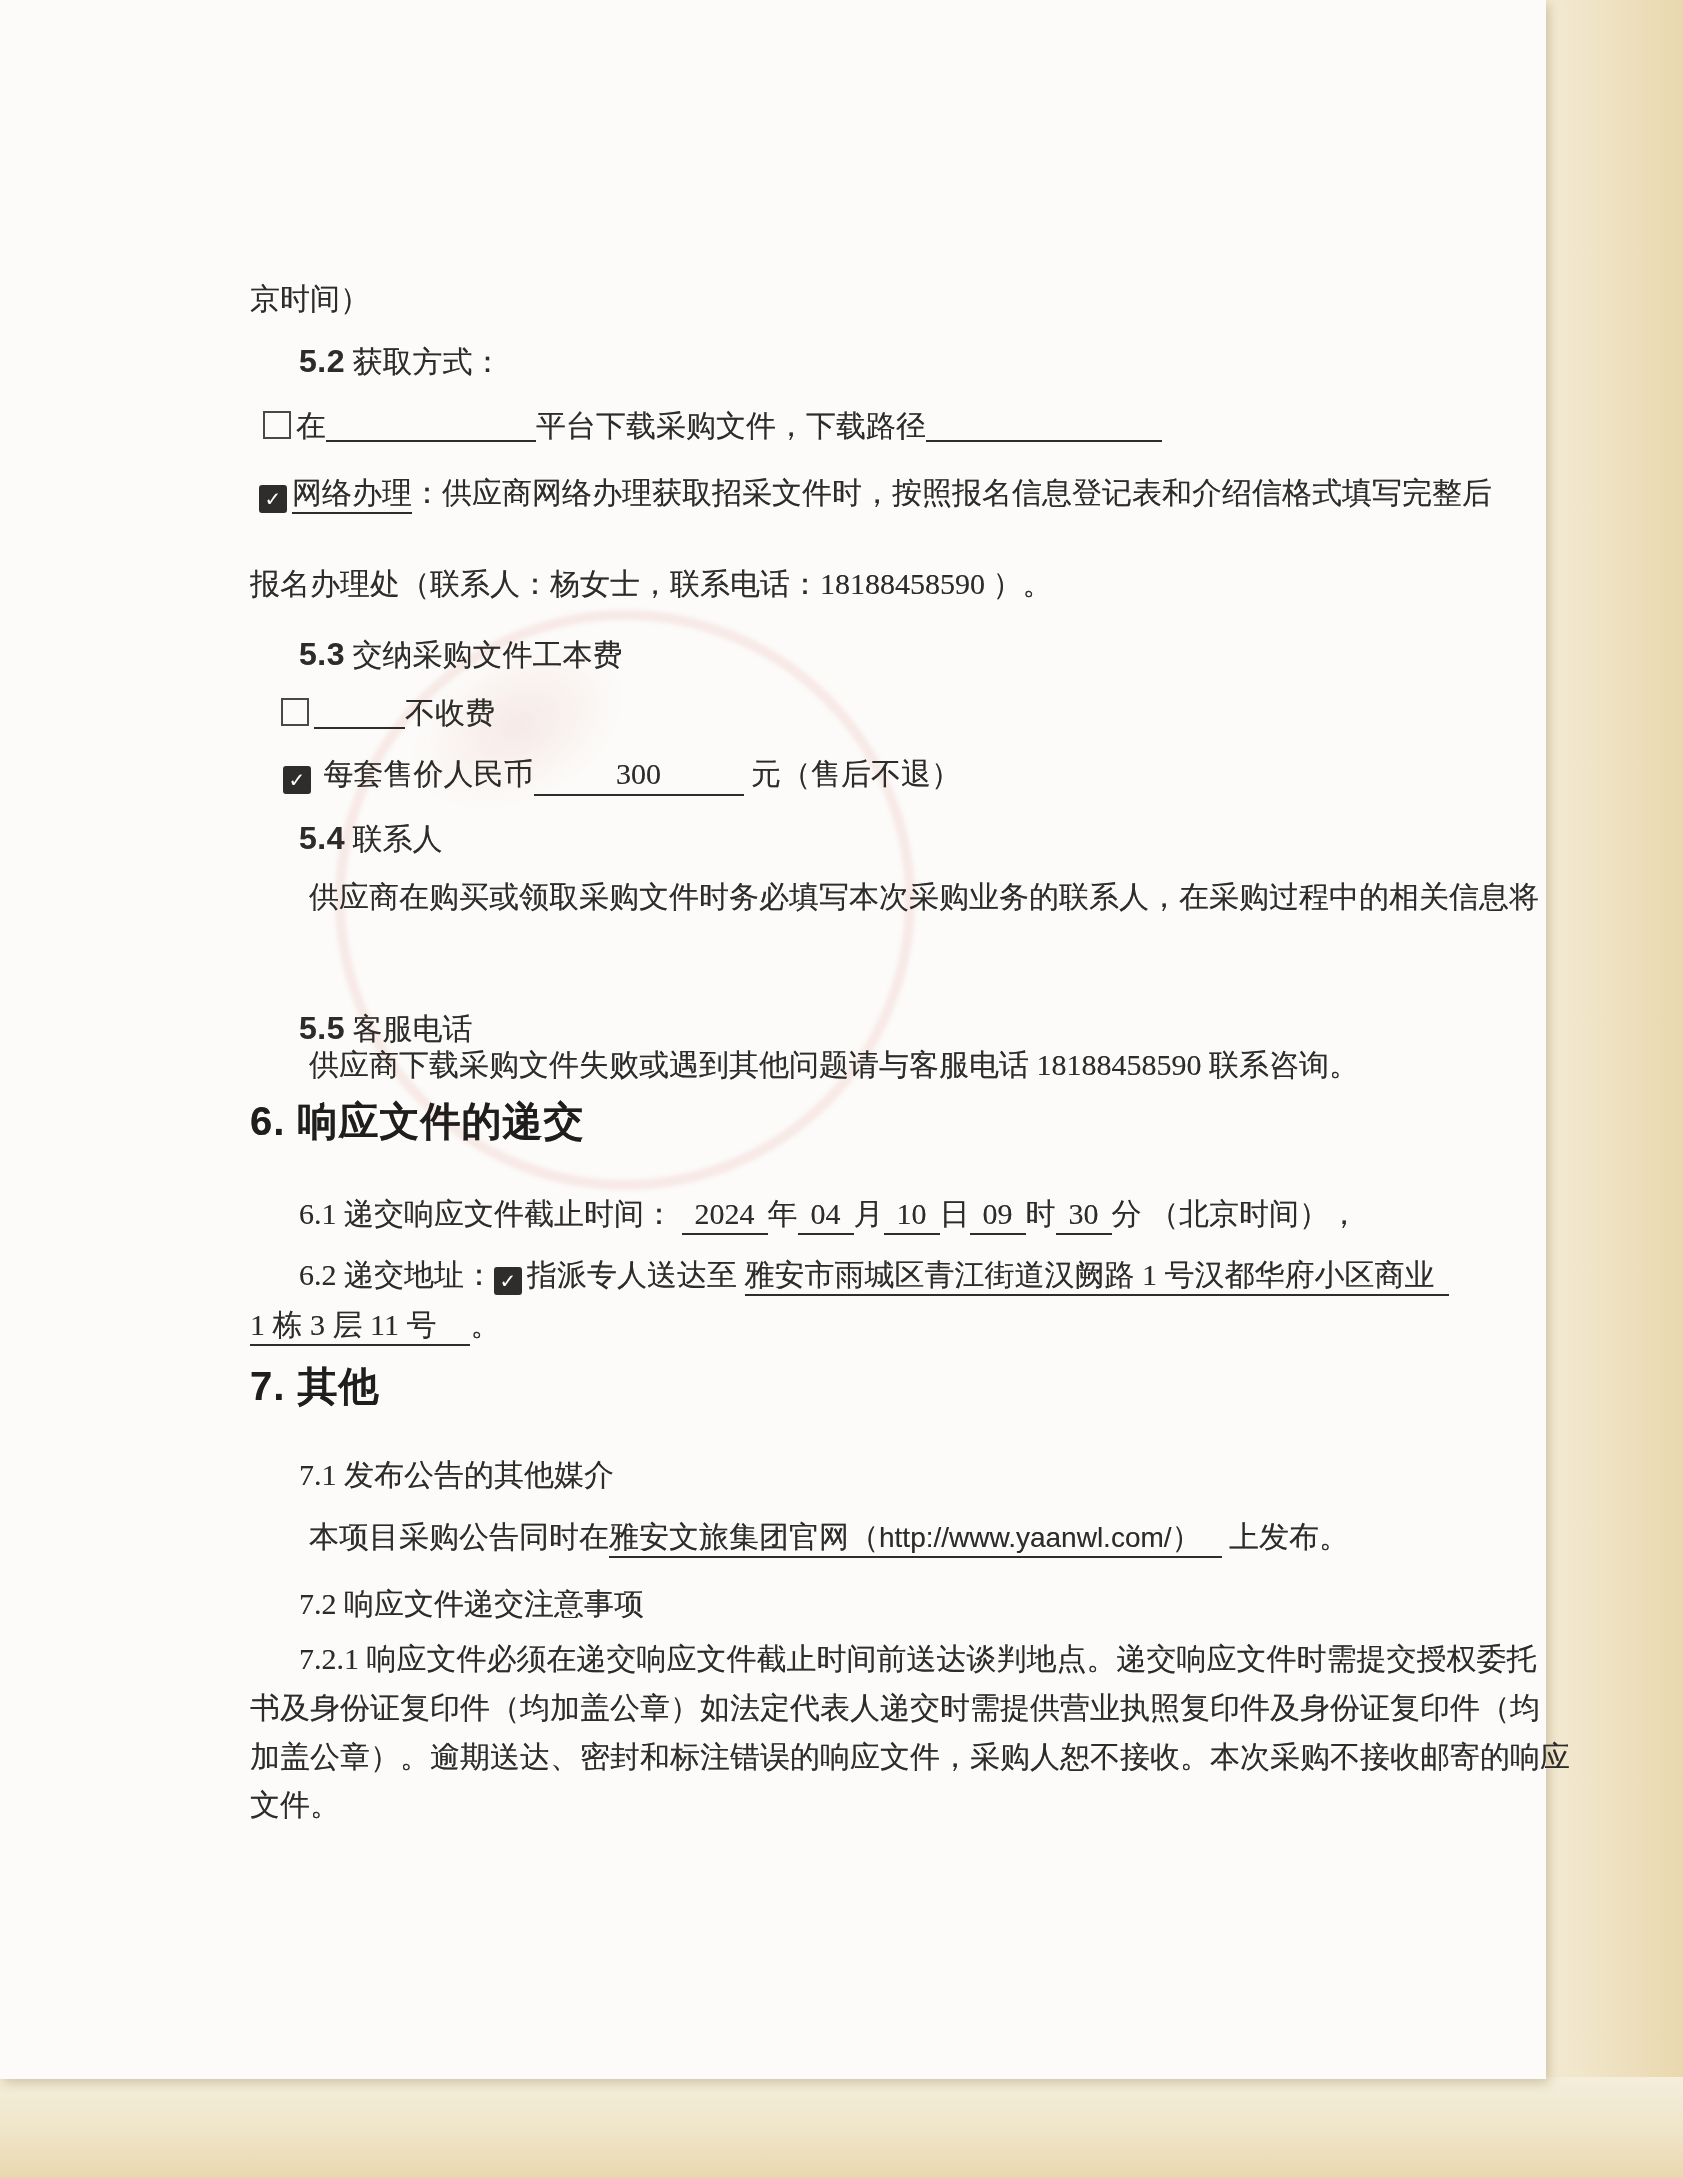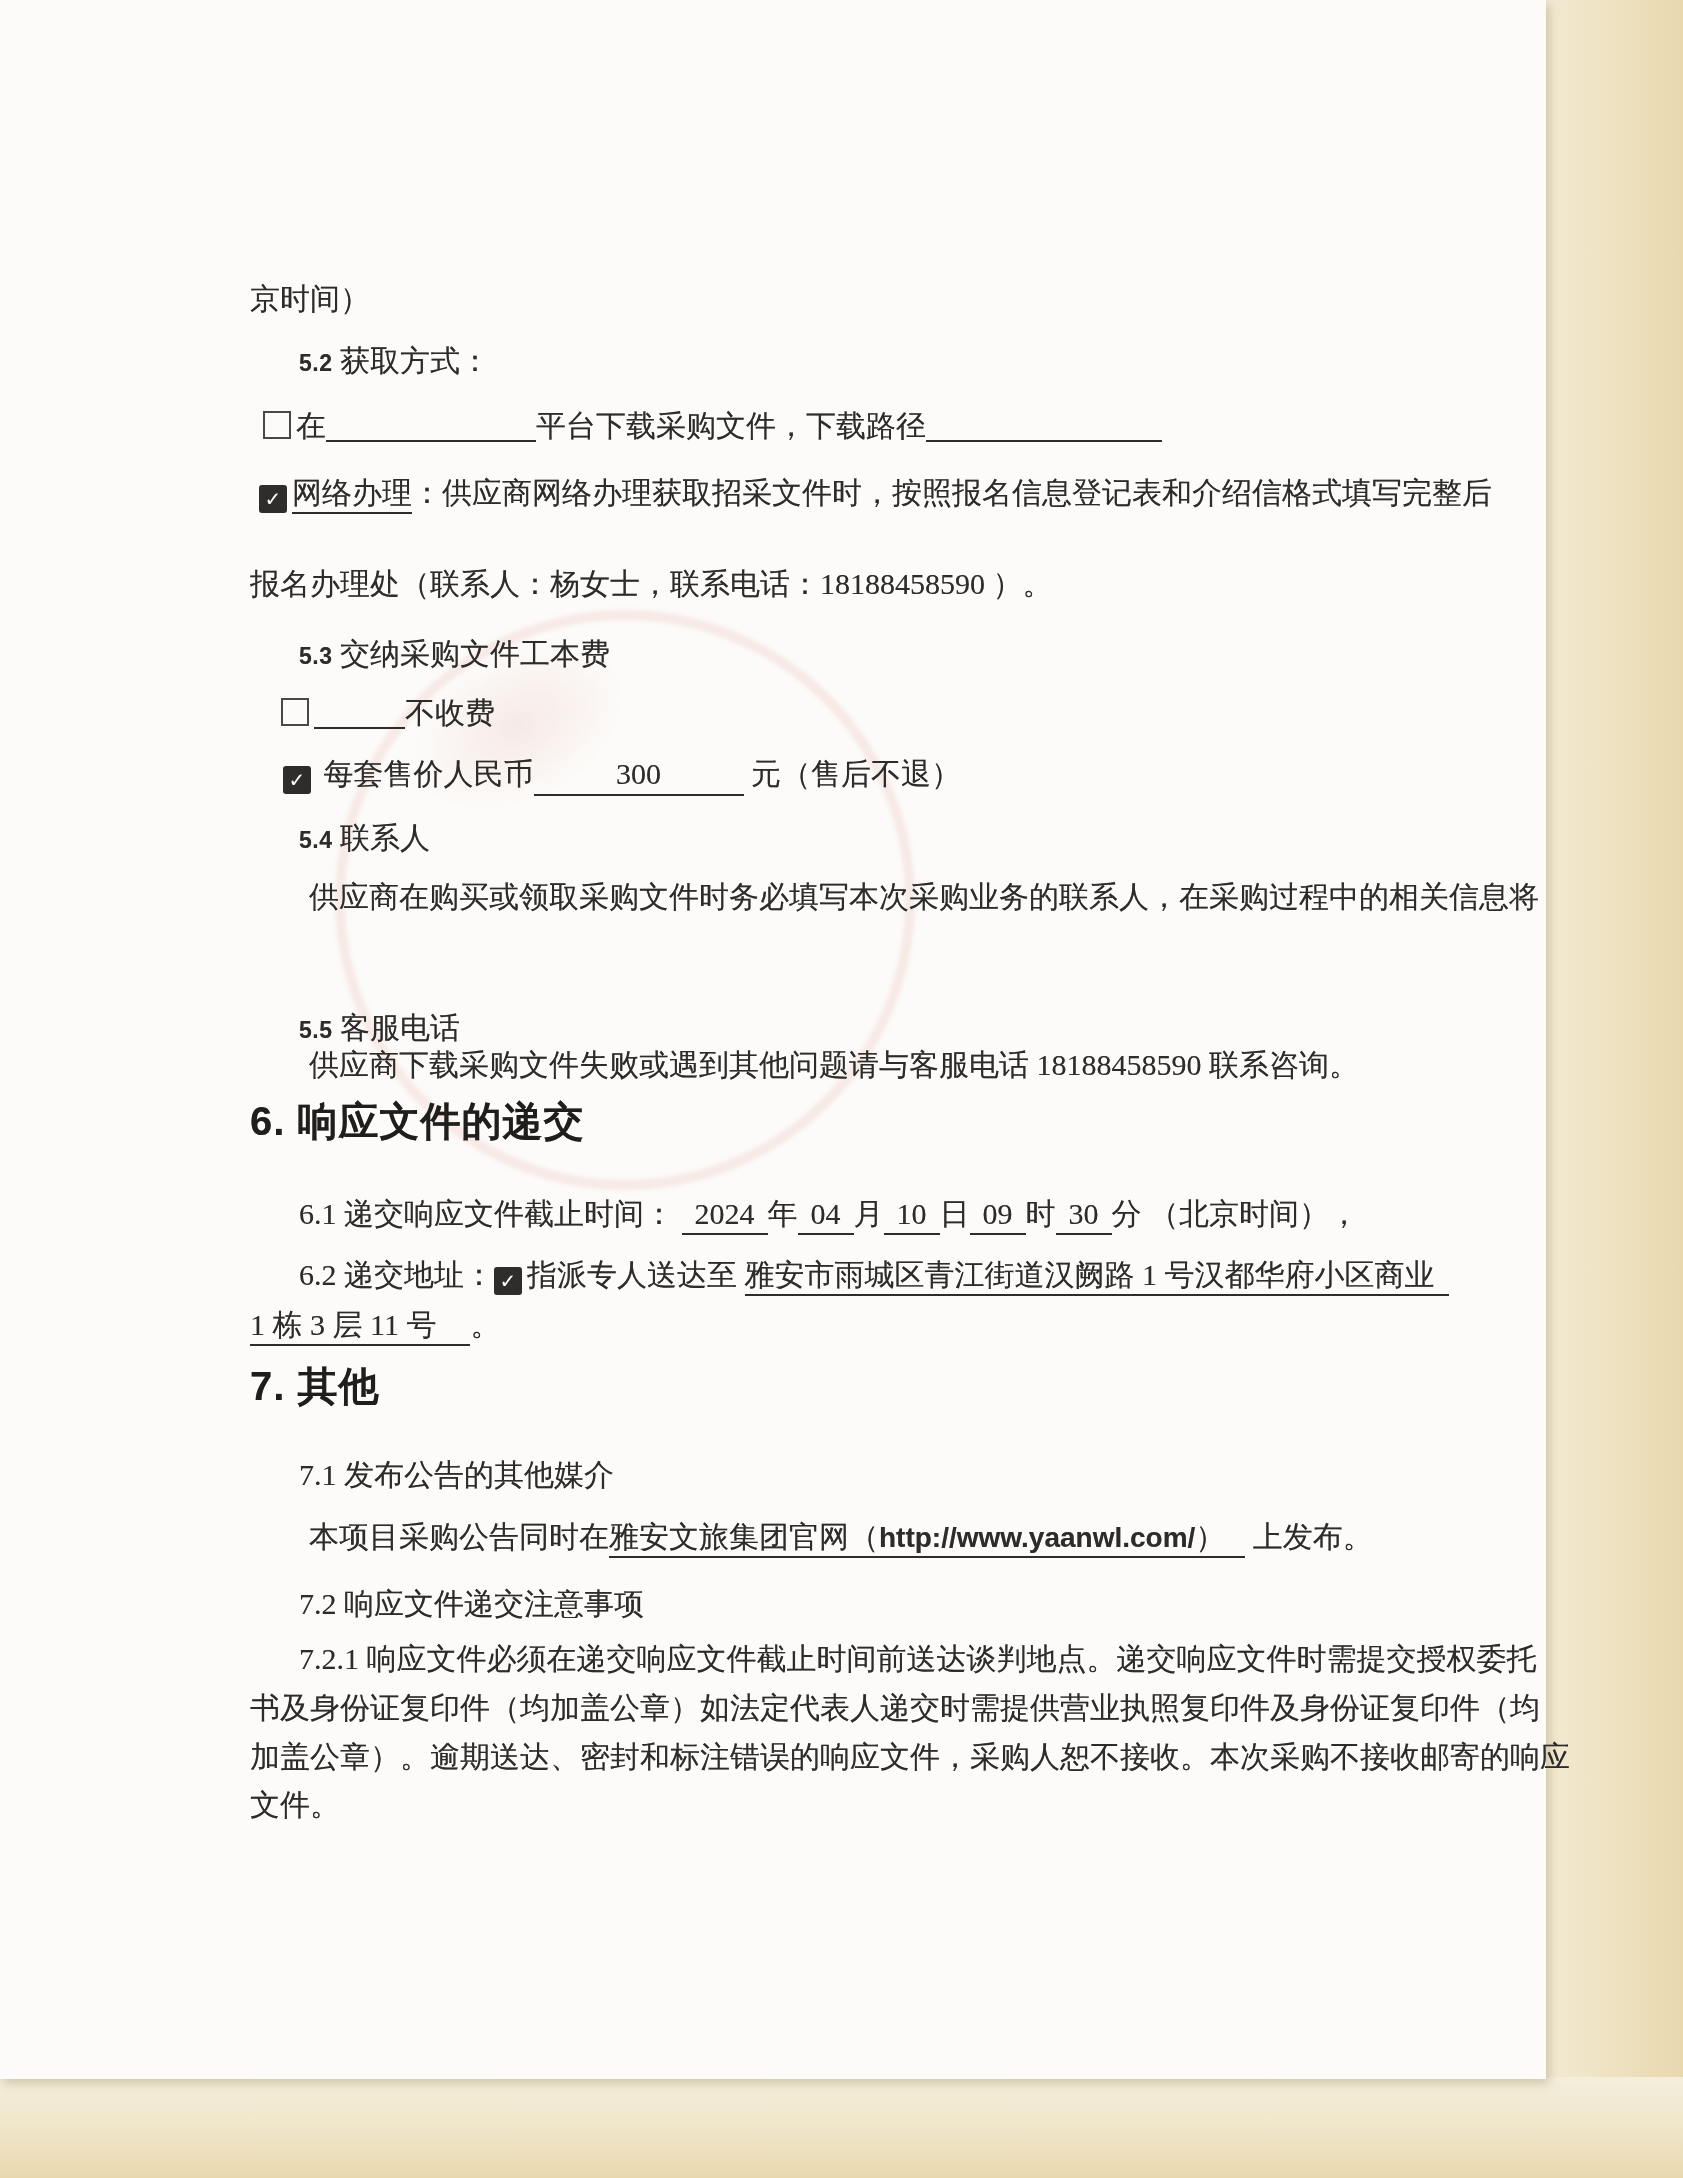--- a/index.html
+++ b/index.html
@@ -27,21 +27,21 @@
     font-size:30px; line-height:40px;
     text-shadow:0 0 0.5px rgba(40,38,35,0.45);
   }
   .h{
     font-family:"Liberation Sans","DejaVu Sans",sans-serif;
     font-weight:700; font-size:40px; color:#1f1e1d; letter-spacing:1px;
     text-shadow:0 0 0.5px rgba(0,0,0,0.5);
   }
   .snum{
     font-family:"Liberation Sans","DejaVu Sans",sans-serif;
-    font-weight:700; font-size:23px; letter-spacing:0.5px;
+    font-weight:700; font-size:32px; letter-spacing:0.5px;
   }
   .cb{
     display:inline-block; width:24px; height:24px;
     border:2px solid #4a4843; background:transparent;
     vertical-align:-3px; margin-right:5px;
   }
   .cb-on{
     background:#2f2d2b; border-color:#2f2d2b; border-radius:3px;
     color:#fff; text-align:center; line-height:24px; font-size:20px;
     font-family:"DejaVu Sans",sans-serif; font-weight:700;
@@ -51,21 +51,21 @@
     border-bottom:2px solid #2f2d2b;
   }
   .blank-val{
     display:inline-block; text-align:center; vertical-align:baseline;
     border-bottom:2px solid #2f2d2b;
   }
   .u{ border-bottom:2px solid #2f2d2b; padding-bottom:3px; }
   .uv{ border-bottom:2px solid #2f2d2b; padding:0 13px 3px 13px; }
   .url{
     font-family:"Liberation Sans","DejaVu Sans",sans-serif;
-    font-weight:700; font-size:28px; letter-spacing:0;
+    font-weight:400; font-size:28px; letter-spacing:0;
   }
   .stamp-ring{
     position:absolute; left:335px; top:610px; width:560px; height:560px;
     border:10px solid rgba(202,82,64,0.10); border-radius:50%;
     filter:blur(2px); pointer-events:none;
   }
   .stamp-smudge{
     position:absolute; left:404px; top:651px; width:228px; height:149px;
     background:radial-gradient(ellipse at center, rgba(202,82,64,0.10), rgba(202,82,64,0) 70%);
     transform:rotate(-28deg); filter:blur(3px); pointer-events:none;

